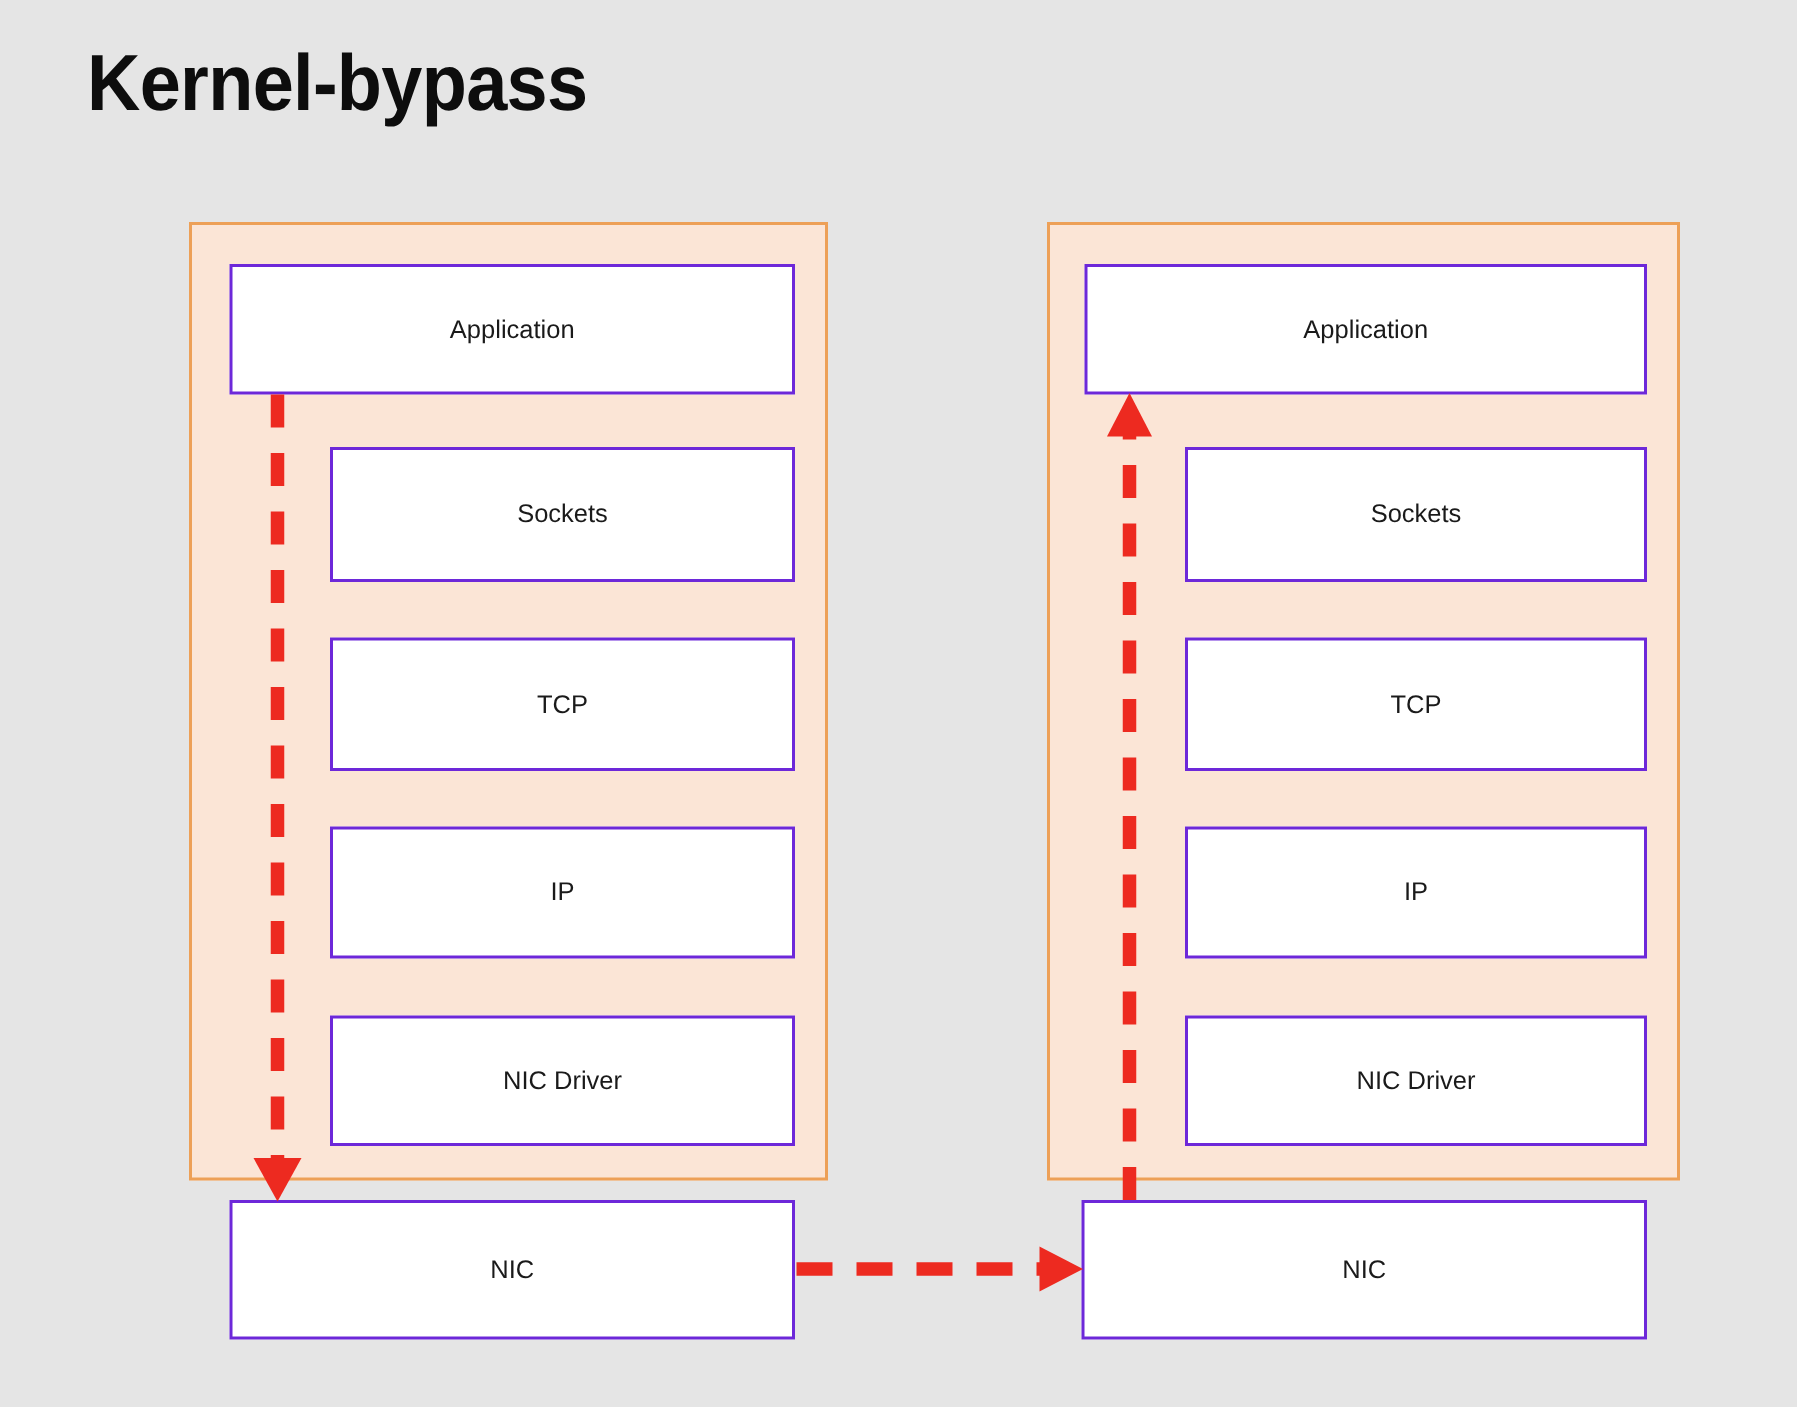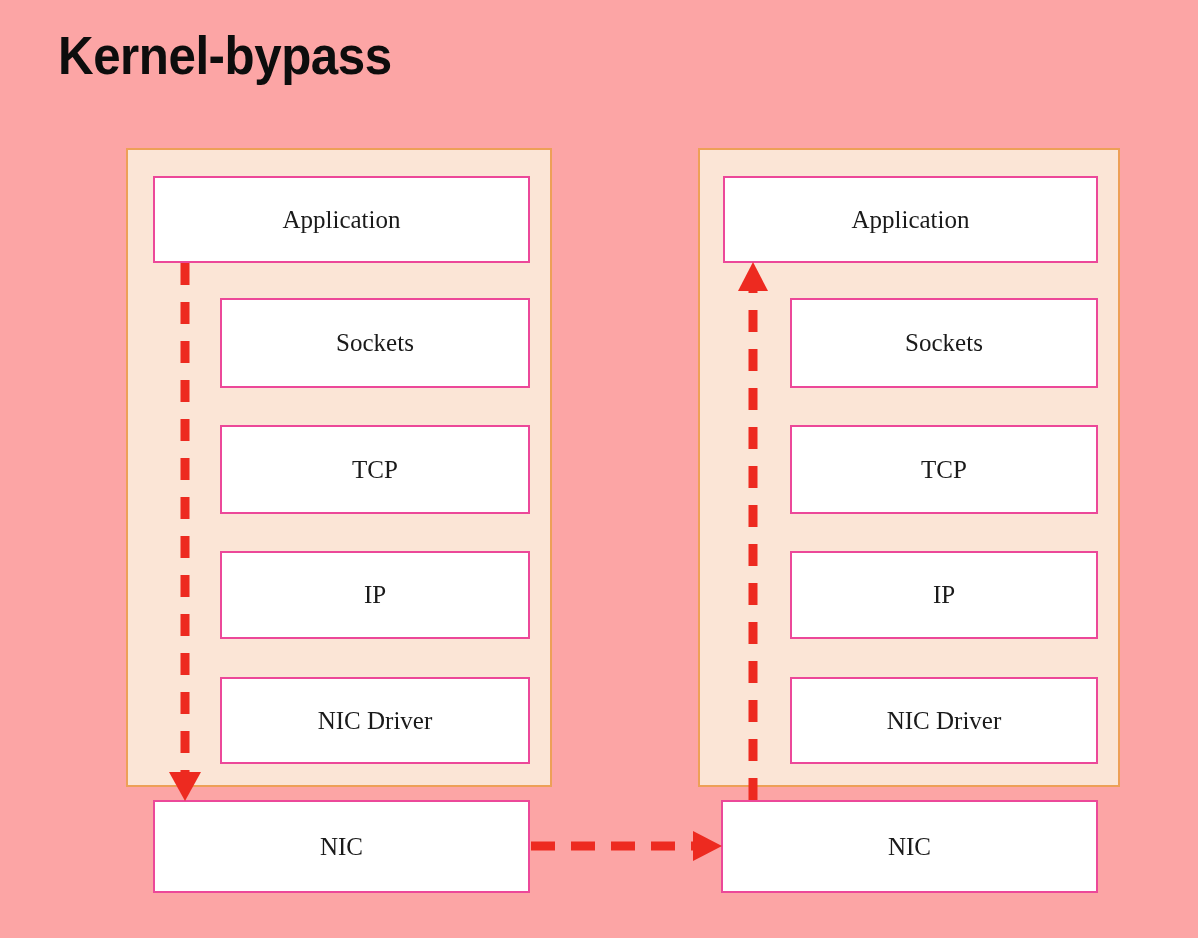--- a/index.html
+++ b/index.html
@@ -14,21 +14,21 @@
     overflow: hidden;
     font-family: "Liberation Sans", sans-serif;
     -webkit-font-smoothing: antialiased;
   }
 
   #slide {
     position: absolute;
     left: 0; top: 0;
     width: 1198px;
     height: 938px;
-    background: #fca5a5;
+    background: #e5e5e5;
   }
 
   
   .title {
     position: absolute;
     left: 58px;
     top: 26px;
     font-size: 53px;
     font-weight: bold;
     color: #0d0d0d;
@@ -47,28 +47,28 @@
     border: 2px solid #eda057;
     box-sizing: border-box;
   }
   #panel-left  { left: 126px; top: 148px; width: 426px; height: 639px; }
   #panel-right { left: 698px; top: 148px; width: 422px; height: 639px; }
 
   
   .box {
     position: absolute;
     background: #ffffff;
-    border: 2px solid #ec4899;
+    border: 2px solid #6d28d9;
     box-sizing: border-box;
     display: flex;
     align-items: center;
     justify-content: center;
     color: #1a1a1a;
-    font-size: 25px;
-    font-family: Liberation Serif, serif;
+    font-size: 17px;
+    font-family: Liberation Sans, sans-serif;
     white-space: nowrap;
   }
 
   
   .l-app  { left: 153px; top: 176px; width: 377px; height: 87px; }
   .l-sock { left: 220px; top: 298px; width: 310px; height: 90px; }
   .l-tcp  { left: 220px; top: 425px; width: 310px; height: 89px; }
   .l-ip   { left: 220px; top: 551px; width: 310px; height: 88px; }
   .l-drv  { left: 220px; top: 677px; width: 310px; height: 87px; }
   .l-nic  { left: 153px; top: 800px; width: 377px; height: 93px; }

